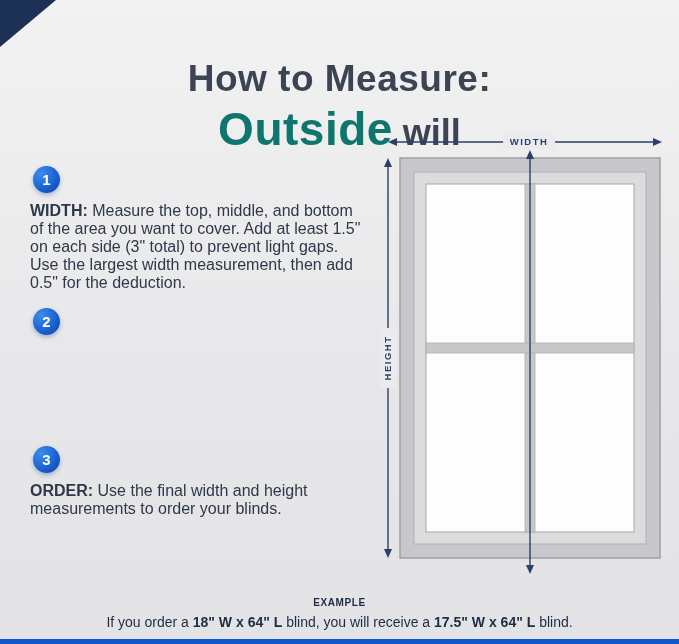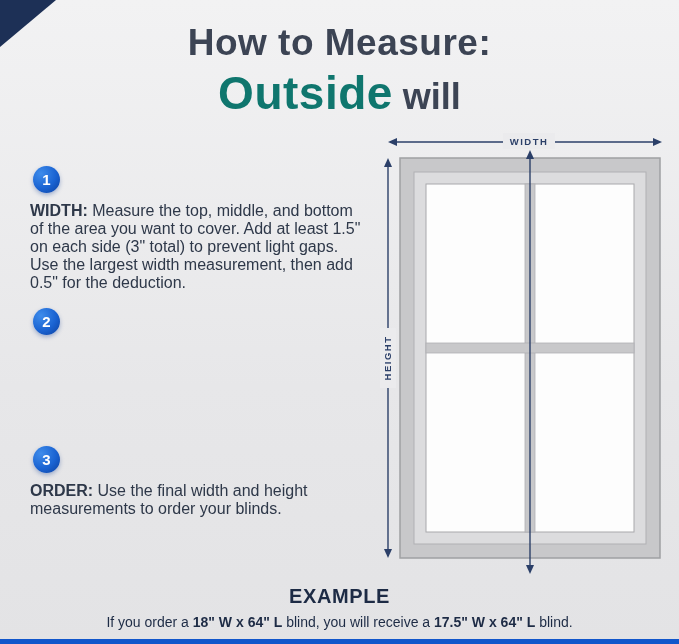--- a/index.html
+++ b/index.html
@@ -11,41 +11,41 @@
   }
   .stage { position:absolute; inset:0; }
 
   .corner-tri {
     position:absolute; top:0; left:0; width:56px; height:47px;
     background:#1d3056;
     clip-path:polygon(0 0,100% 0,0 100%);
   }
 
   .title-wrap { position:absolute; top:22px; left:0; width:100%; text-align:center; }
-  .title-line1 { font-size:37px; font-weight:600; color:#3c4454; letter-spacing:0.5px; }
+  .title-line1 { font-size:37px; font-weight:600; color:#3c4454; letter-spacing:0.5px;margin-top:36px; }
   .title-line2 { margin-top:2px; }
   .title-highlight { font-size:46px; font-weight:800; color:#0f766e; letter-spacing:0.5px; }
   .title-suffix { font-size:36px; font-weight:600; color:#3c4454; }
 
   .step { position:absolute; left:30px; width:338px; }
   .step-badge {
     width:27px; height:27px; border-radius:50%;
     background:radial-gradient(circle at 30% 28%, #3e8ceb 0%, #1a63d2 55%, #0c3f9d 100%);
     color:#fff; font-size:15px; font-weight:700;
     display:flex; align-items:center; justify-content:center;
     box-shadow:0 2px 4px rgba(16,60,150,0.35);
     margin-left:3px;
   }
   .step-text { margin-top:9px; font-size:16px; line-height:18px; color:#2e3849; }
   .step-label { font-weight:700; }
 
   .diagram { position:absolute; left:375px; top:128px; }
 
   .example-wrap { position:absolute; left:0; bottom:14px; width:100%; text-align:center; }
-  .example-heading { font-size:20px; font-weight:800; color:#1d2b45; letter-spacing:0.6px; }
+  .example-heading { font-size:10px; font-weight:800; color:#1d2b45; letter-spacing:0.6px; }
   .example-line { margin-top:6px; font-size:14px; color:#1d2b45; }
   .example-line .b { font-weight:700; }
 
   .bottom-bar { position:absolute; left:0; bottom:0; width:100%; height:5px; background:#1156cb; }
 
   .arrow-label { font-size:9.5px; font-weight:700; fill:#2b3f68; letter-spacing:1.5px; }
 </style>
 </head>
 <body>
 

